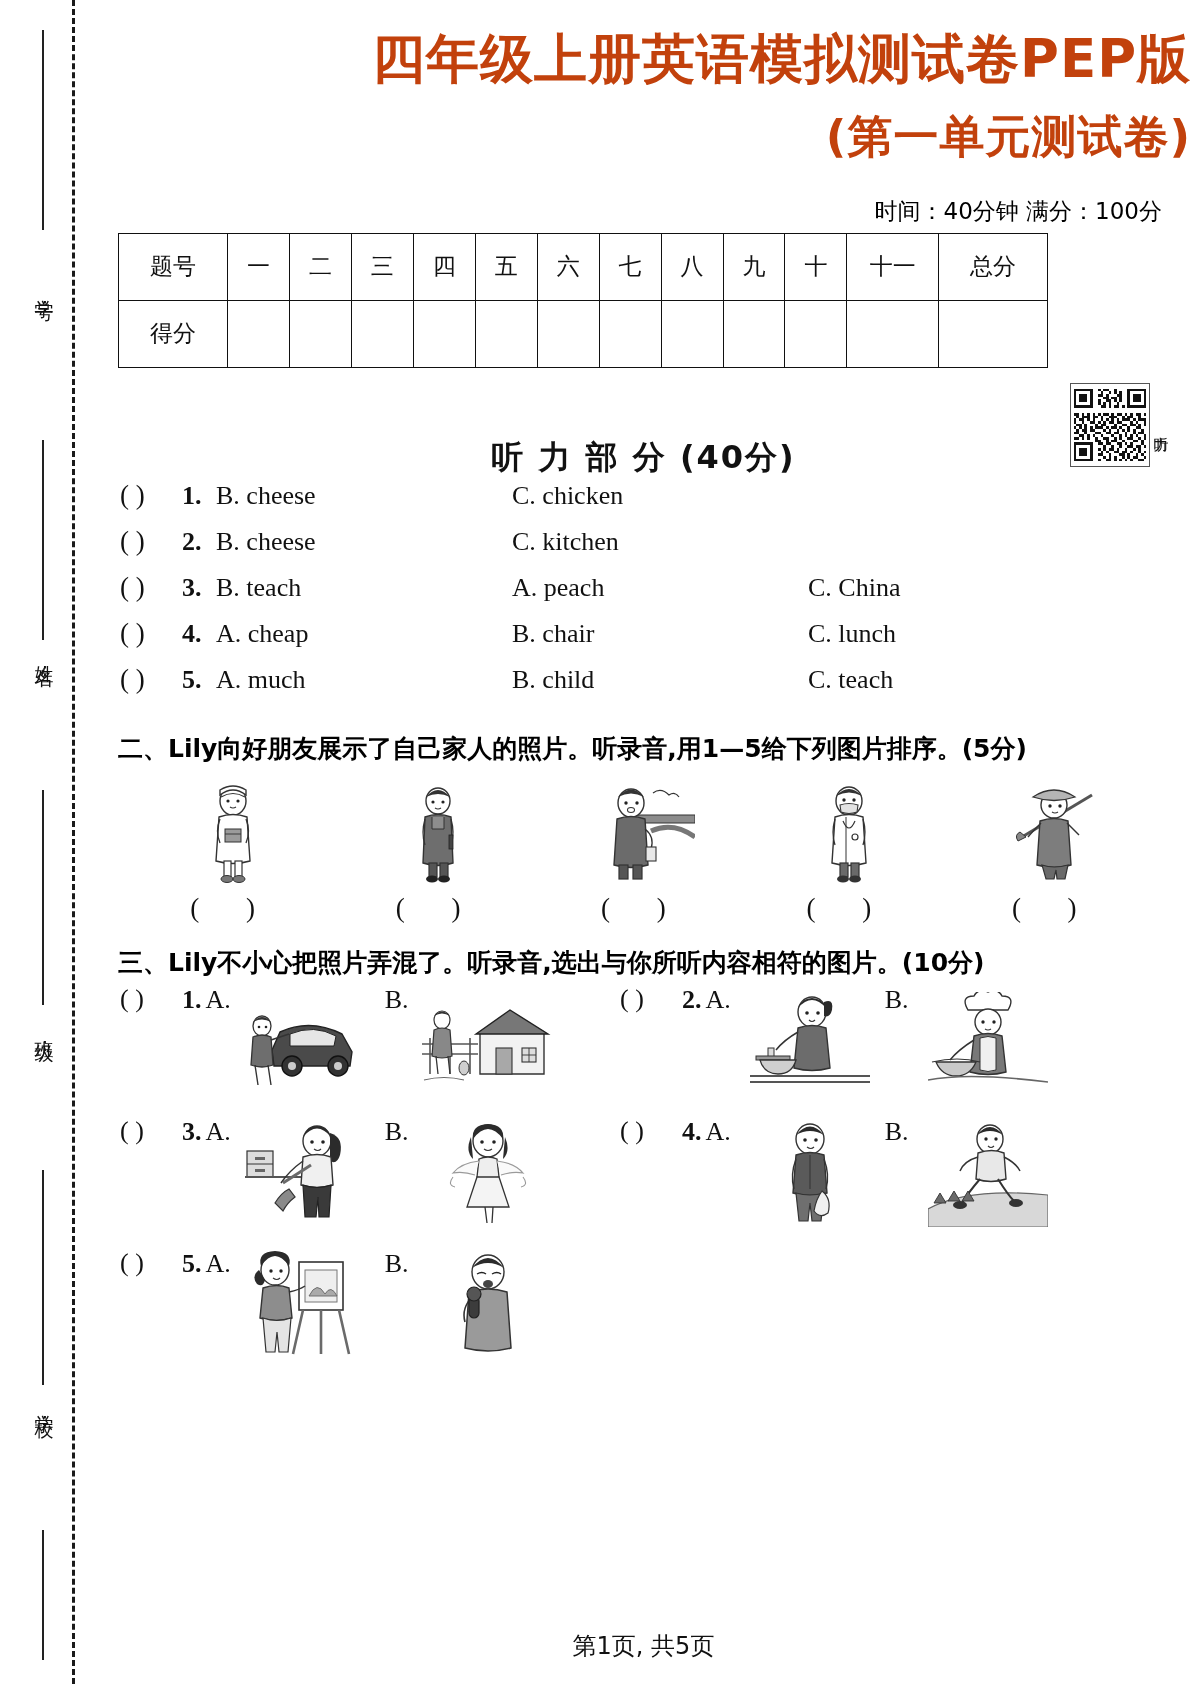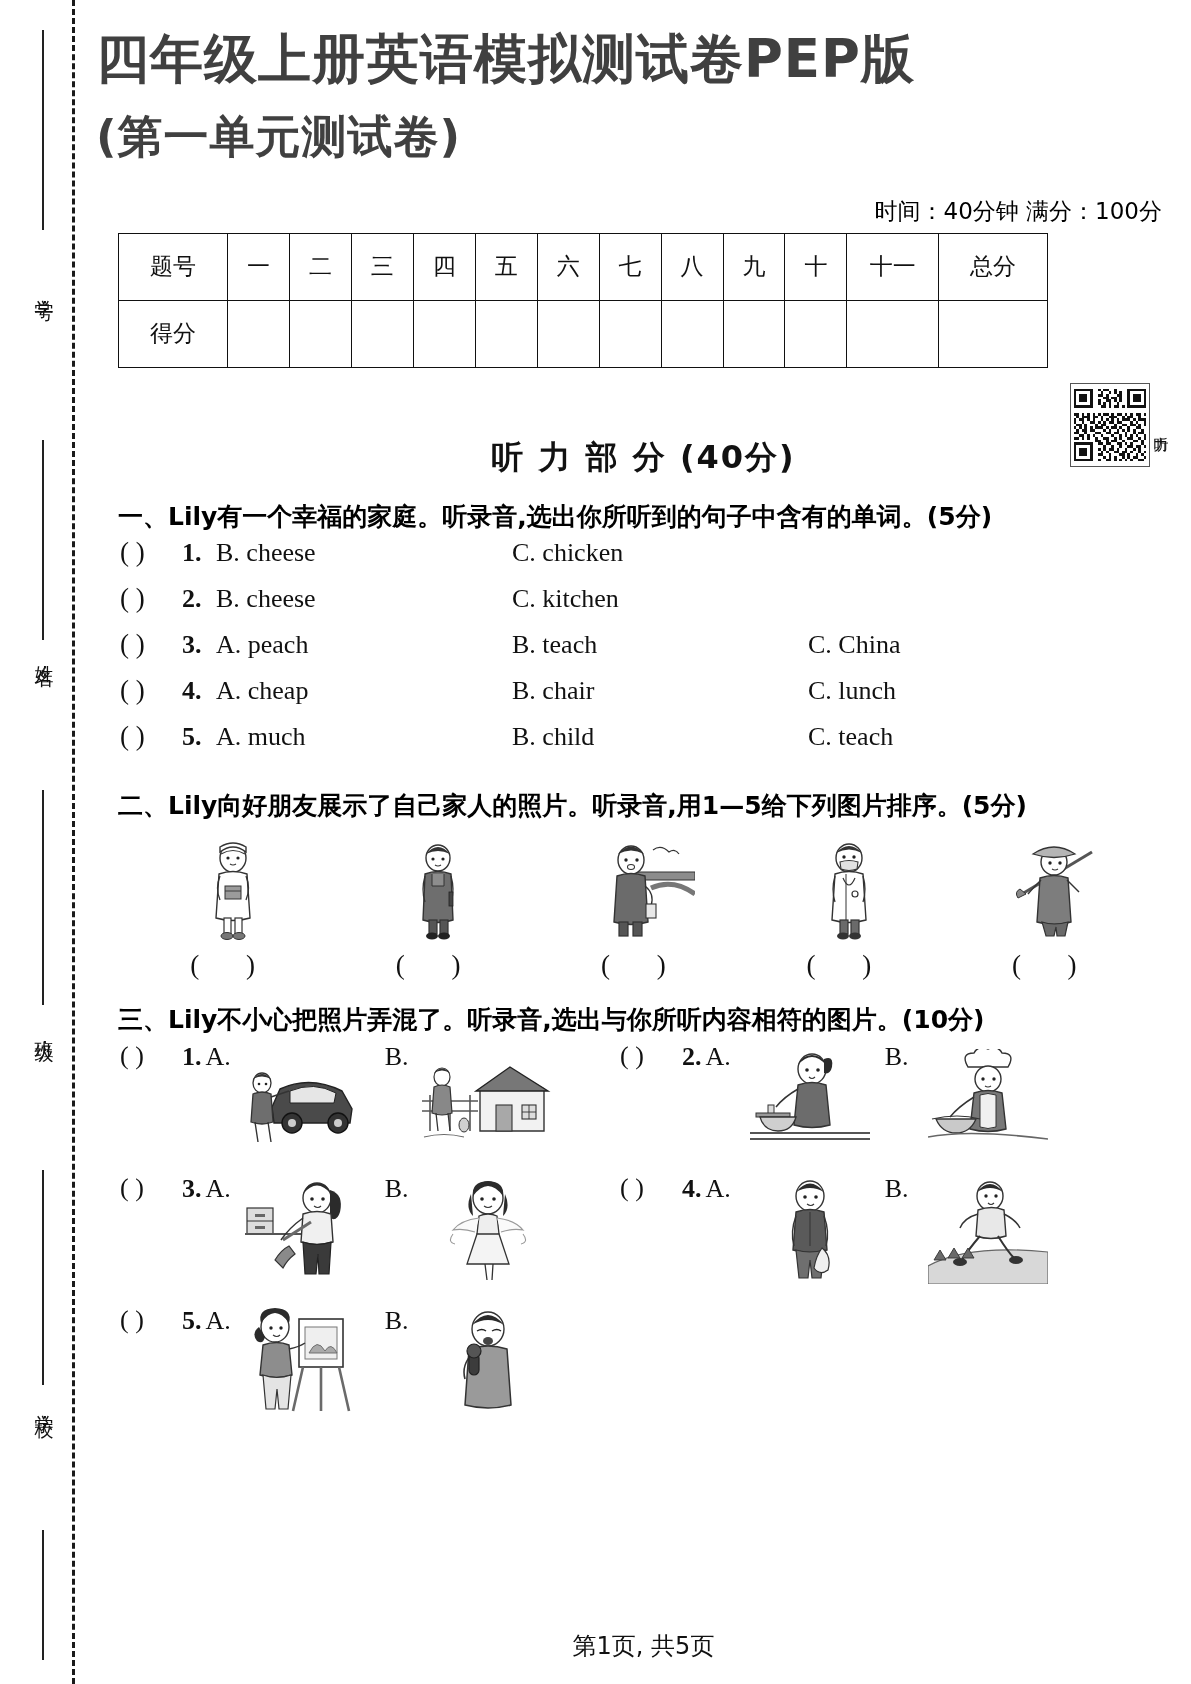--- a/index.html
+++ b/index.html
@@ -19,21 +19,21 @@
     writing-mode:vertical-rl;text-orientation:upright;
     font-size:19px;letter-spacing:4px;color:#111;white-space:nowrap;
     font-family:"DejaVu Sans",sans-serif;
   }
   .side-rule{position:absolute;left:42px;width:0;border-left:2px solid #222;}
 
   
   #sheet{position:absolute;left:96px;top:0;width:1095px;height:1684px;}
 
   .title{
-    text-align:left;font-weight:bold;color:#404040;
+    text-align:right;font-weight:bold;color:#c2410c;
     font-family:"DejaVu Sans",sans-serif;
   }
   #title-main{font-size:53px;letter-spacing:1px;margin-top:30px;line-height:1.1;}
   #title-sub{font-size:45px;letter-spacing:1px;margin-top:24px;line-height:1.1;}
 
   #meta-line{
     text-align:right;font-size:23px;margin:34px 29px 6px 0;
     font-family:"DejaVu Sans",sans-serif;color:#000;
   }
 
@@ -335,39 +335,38 @@
         <rect x="20" y="27" width="1" height="1"></rect>
           <rect x="22" y="27" width="1" height="1"></rect>
           <rect x="25" y="27" width="2" height="1"></rect>
       </g>
     </svg>
     <div id="qr-label">听力</div>
   </div>
 
   <div id="listen-head">听 力 部 分 (40分)</div>
 
-  <div class="sec-head">一、Lily有一个幸福的家庭。听录音,选出你所听到的句子中含有的单词。(5分)</div>
 
   <div class="q-row">
     <span class="paren">(      )</span>
     <span class="qnum">1.</span>
     <span class="opt opt-b">B. cheese</span>
     <span class="opt opt-c">C. chicken</span>
   </div>
   <div class="q-row">
     <span class="paren">(      )</span>
     <span class="qnum">2.</span>
     <span class="opt opt-b">B. cheese</span>
     <span class="opt opt-c">C. kitchen</span>
   </div>
   <div class="q-row">
     <span class="paren">(      )</span>
     <span class="qnum">3.</span>
+    <span class="opt opt-b">B. teach</span>
     <span class="opt opt-a">A. peach</span>
-    <span class="opt opt-b">B. teach</span>
     <span class="opt opt-c">C. China</span>
   </div>
   <div class="q-row">
     <span class="paren">(      )</span>
     <span class="qnum">4.</span>
     <span class="opt opt-a">A. cheap</span>
     <span class="opt opt-b">B. chair</span>
     <span class="opt opt-c">C. lunch</span>
   </div>
   <div class="q-row">

